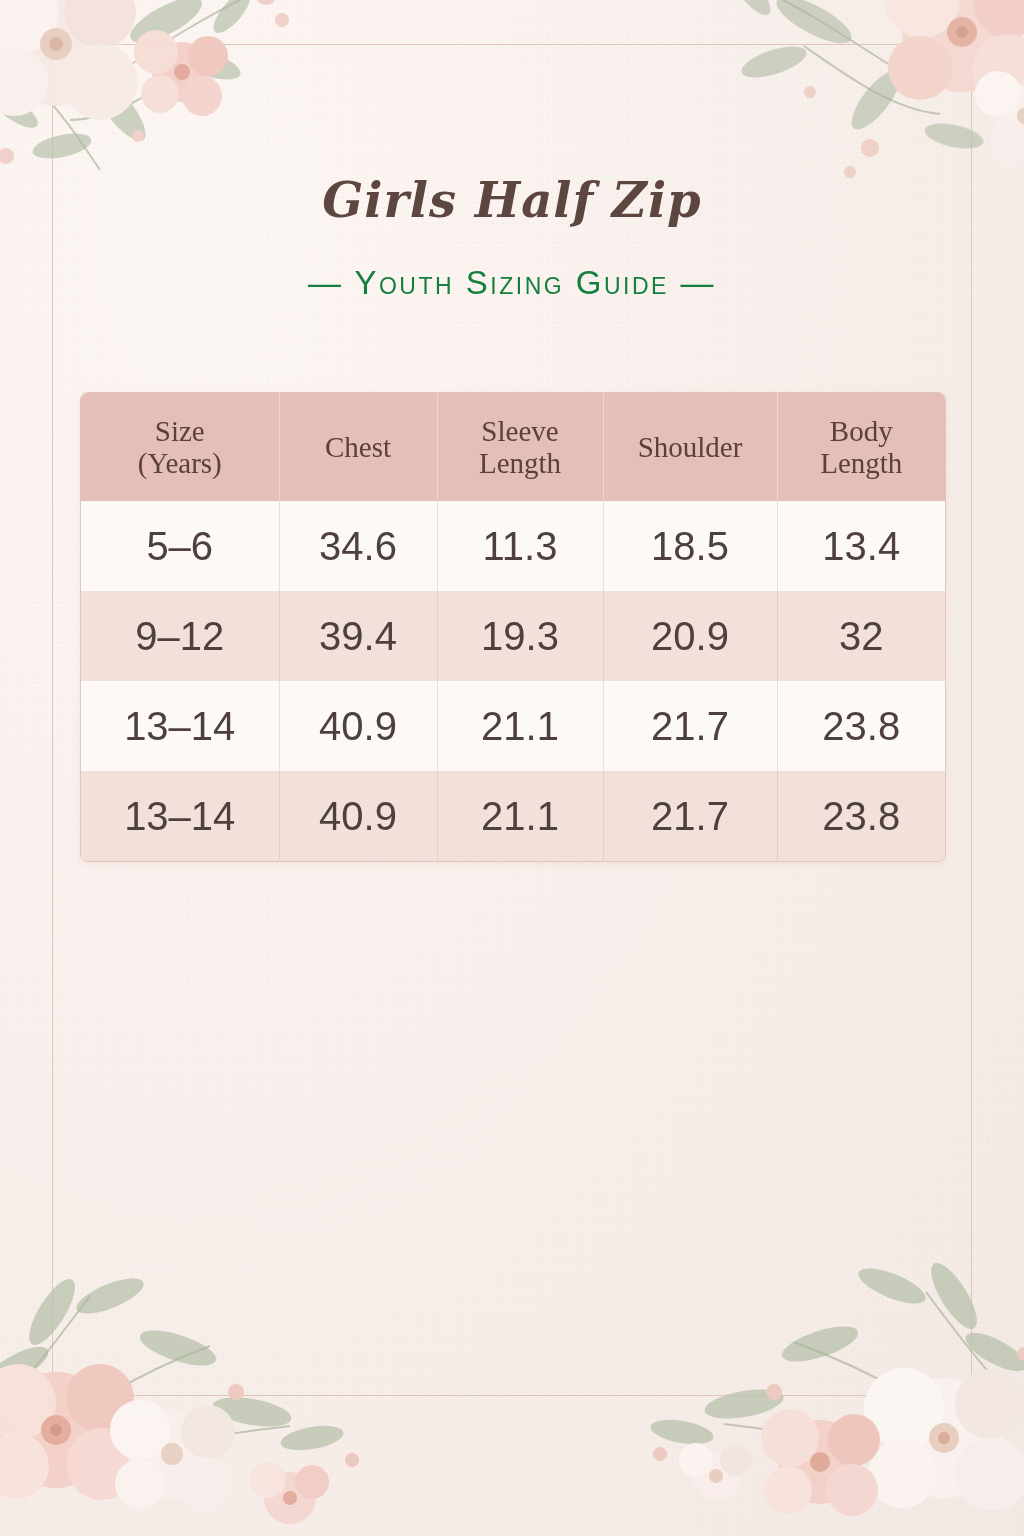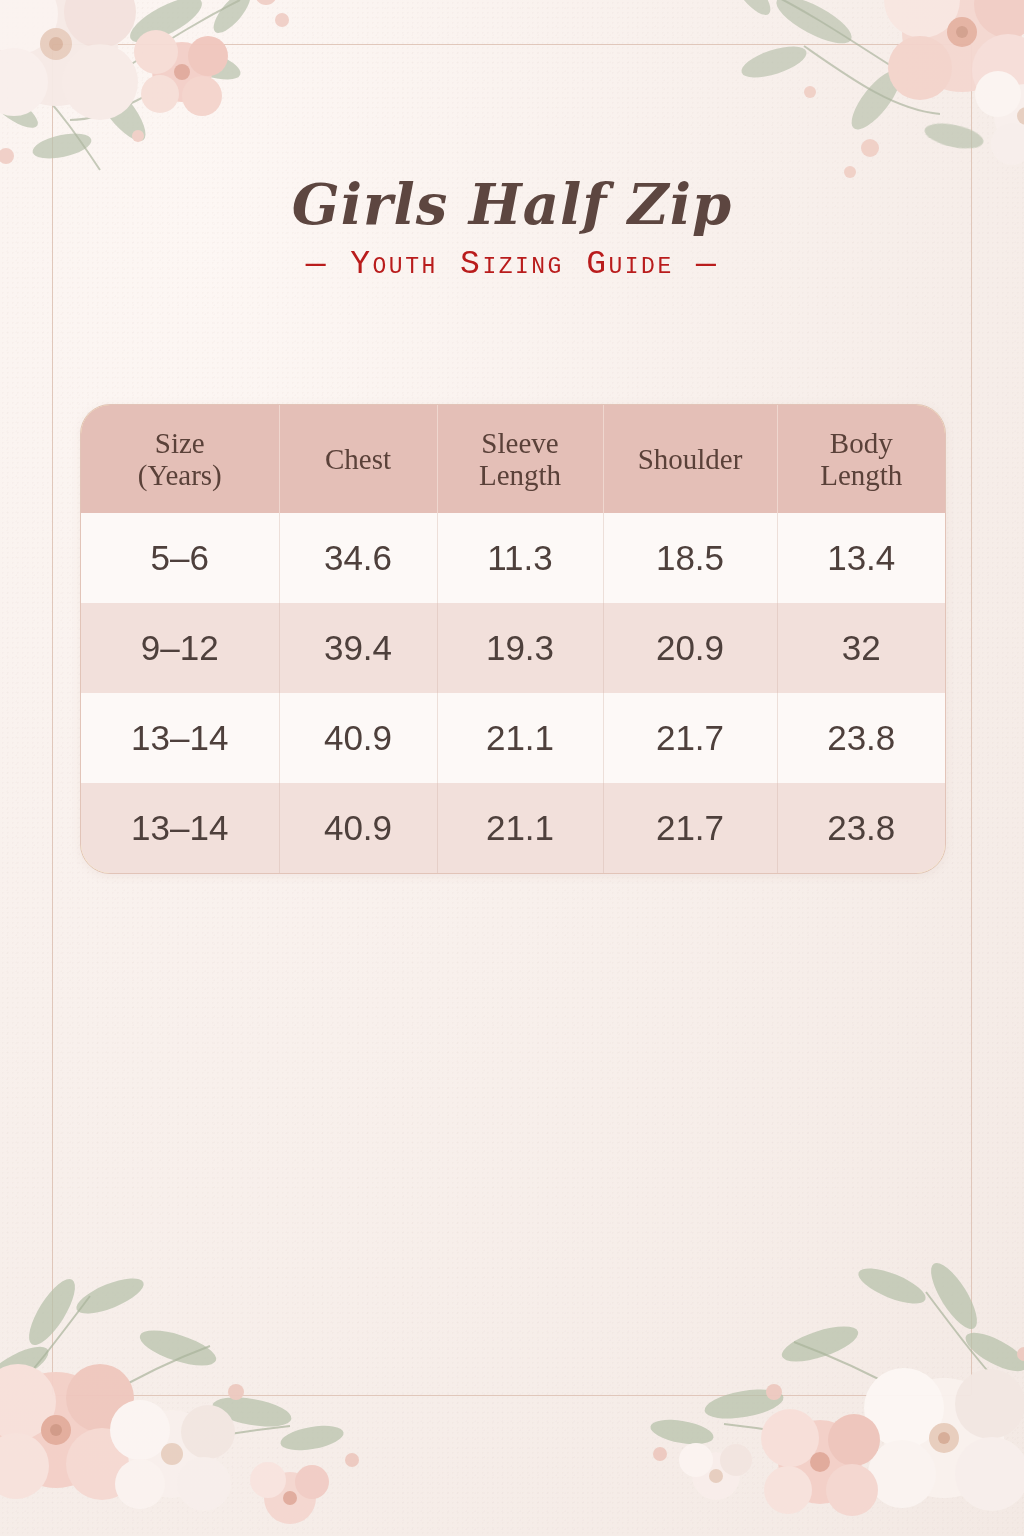--- a/index.html
+++ b/index.html
@@ -62,43 +62,43 @@
     position: absolute;
     left: 0; right: 0;
     top: 176px;
     text-align: center;
     z-index: 5;
   }
   .title {
     font-family: "DejaVu Serif", serif;
     font-style: italic;
     font-weight: 700;
-    font-size: 56px;
+    font-size: 48px;
     letter-spacing: 1px;
     color: #5d4640;
     line-height: 1;
     margin: 0;
   }
   .subtitle {
-    margin-top: 14px;
-    font-family: Liberation Mono, monospace;
+    margin-top: 40px;
+    font-family: Liberation Sans, sans-serif;
     font-variant: small-caps;
     font-size: 33px;
     letter-spacing: 2.5px;
-    color: #b91c1c;
+    color: #15803d;
   }
 
   
   .card {
     position: absolute;
     left: 80px;
-    top: 404px;
+    top: 392px;
     width: 864px;
     border: 1.6px solid #e2c4b8;
-    border-radius: 30px;
+    border-radius: 8px;
     overflow: hidden;
     background: #fef9c3;
     box-shadow: 0 2px 10px rgba(180,140,130,0.10);
     z-index: 4;
   }
   table {
     border-collapse: collapse;
     width: 100%;
     table-layout: fixed;
   }
@@ -112,21 +112,21 @@
     padding: 18px 4px;
     text-align: center;
     border-right: 1px solid #efd7cf;
     height: 108px;
     box-sizing: border-box;
   }
   thead th:last-child { border-right: none; }
 
   tbody td {
     font-family: "Liberation Sans", sans-serif;
-    font-size: 35px;
+    font-size: 40px;
     color: #4e403c;
     text-align: center;
     height: 90px;
     border-right: 1px solid #eddfd9;
     padding: 0;
   }
   tbody td:last-child { border-right: none; }
   tbody tr.odd  td { background: #fdf9f7; }
   tbody tr.even td { background: #f2e0db; }
   tbody tr.even td { border-right-color: #e6cfc8; }

